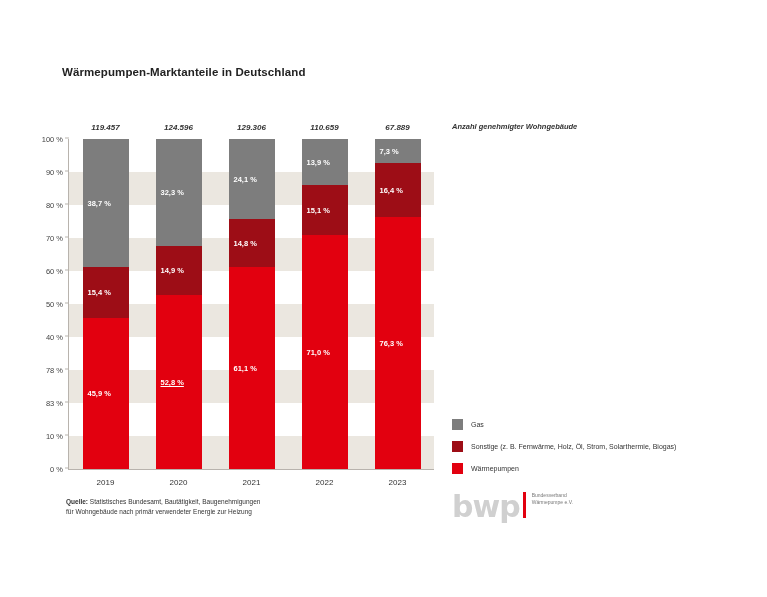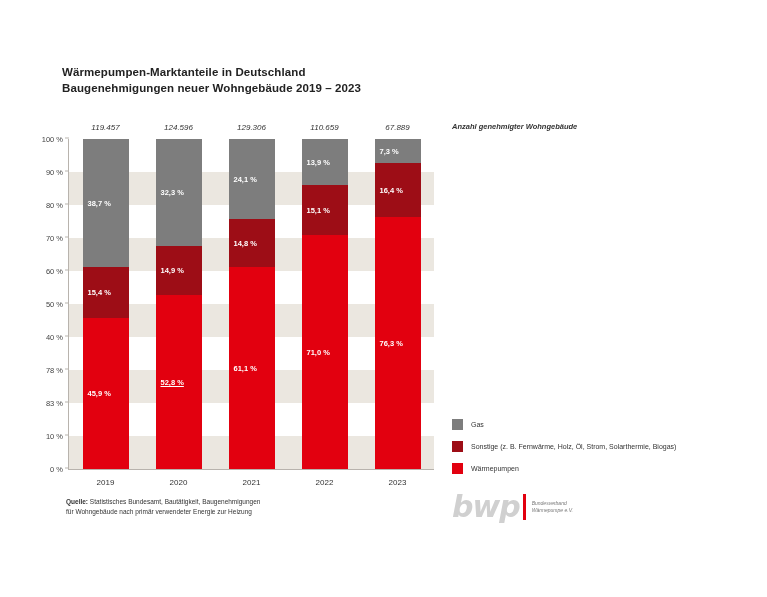--- a/index.html
+++ b/index.html
@@ -105,21 +105,21 @@
   }
   .count-label {
     position: absolute;
     bottom: 100%;
     margin-bottom: 7px;
     width: 56px;
     left: -5px;
     text-align: center;
     font-size: 8px;
     font-style: italic;
-    font-weight: normal;
+    font-weight: bold;
     color: #333333;
     white-space: nowrap;
   }
 
   #count-header {
     position: absolute;
     left: 452px;
     top: 122px;
     font-size: 7.5px;
     font-style: italic;
@@ -163,22 +163,20 @@
     color: #333333;
     line-height: 10px;
   }
 
   
   #logo {
     position: absolute;
     left: 452px;
     top: 492px;
     display: flex;
-    align-items: center;
-    font-style: italic;
   }
   #logo-mark {
     font-size: 30px;
     font-weight: bold;
     color: #d0d0d0;
     letter-spacing: -1px;
     line-height: 30px;
     font-family: "DejaVu Sans", sans-serif;
   }
   #logo-bar {
@@ -193,21 +191,20 @@
     line-height: 7px;
   }
 </style>
 </head>
 <body>
 
 <div id="page">
 
   <div id="title-block">
     <div class="title-line">Wärmepumpen-Marktanteile in Deutschland</div>
-    <div class="title-line">Baugenehmigungen neuer Wohngebäude 2019 – 2023</div>
   </div>
 
   <div id="count-header">Anzahl genehmigter Wohngebäude</div>
 
   <div id="plot">
       <div class="band" style="bottom: 0px; height: 33px;"></div>
       <div class="band" style="bottom: 66px; height: 33px;"></div>
       <div class="band" style="bottom: 132px; height: 33px;"></div>
       <div class="band" style="bottom: 198px; height: 33px;"></div>
       <div class="band" style="bottom: 264px; height: 33px;"></div>

